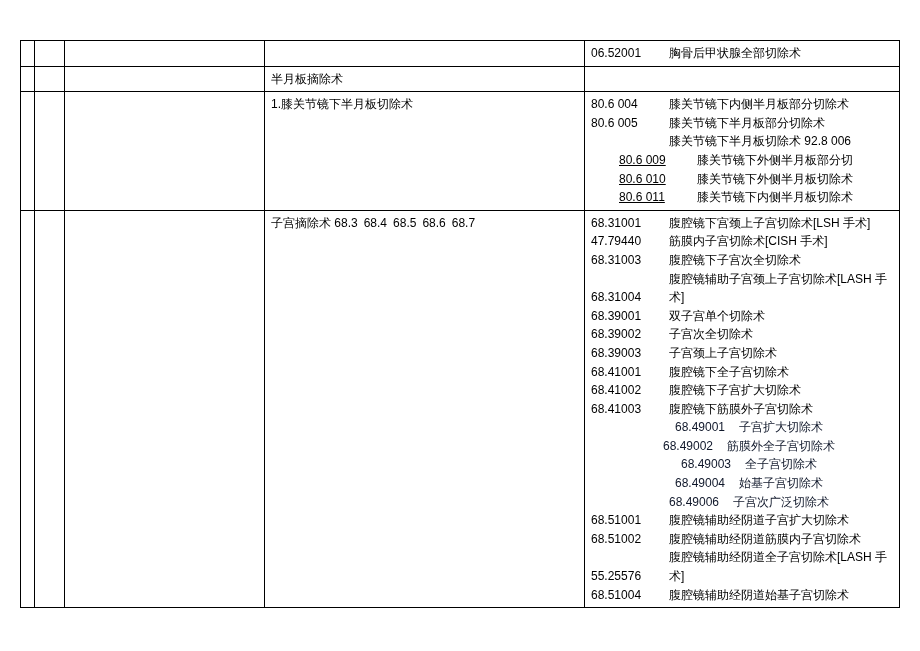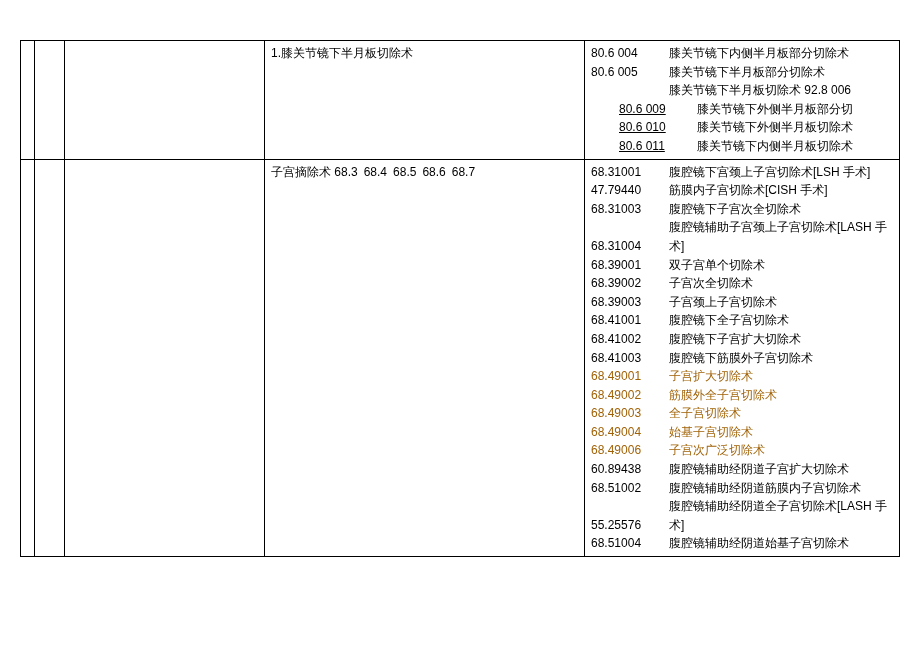--- a/index.html
+++ b/index.html
@@ -24,28 +24,44 @@
     line-height: 1.55;
   }
   .col0 { width: 14px; }
   .col1 { width: 30px; }
   .col2 { width: 200px; }
   .col3 { width: 320px; }
   .col4 { width: auto; }
   .code-col { display: inline-block; width: 78px; vertical-align: top; }
   .desc-col { display: inline-block; vertical-align: top; }
   .indent1 .code-col { padding-left: 28px; width: 106px; text-decoration: underline; }
-  .red { color: #a16207; }
+  .red { color: #0f172a; text-align: center; }
   .line { white-space: nowrap; overflow: hidden; }
 </style>
 </head>
 <body>
 
 <table>
   <tbody id="tbody">
+      <tr>
+        <td class="col0"></td>
+        <td class="col1"></td>
+        <td class="col2"></td>
+        <td class="col3"></td>
+        <td class="col4">
+          <div class="line"><span class="code-col">06.52001</span><span class="desc-col">胸骨后甲状腺全部切除术</span></div>
+        </td>
+      </tr>
+      <tr>
+        <td class="col0"></td>
+        <td class="col1"></td>
+        <td class="col2"></td>
+        <td class="col3">半月板摘除术</td>
+        <td class="col4"></td>
+      </tr>
       <tr>
         <td class="col0"></td>
         <td class="col1"></td>
         <td class="col2"></td>
         <td class="col3">1.膝关节镜下半月板切除术</td>
         <td class="col4">
           <div class="line"><span class="code-col">80.6 004</span><span class="desc-col">膝关节镜下内侧半月板部分切除术</span></div>
           <div class="line"><span class="code-col">80.6 005</span><span class="desc-col">膝关节镜下半月板部分切除术</span></div>
           <div class="line"><span class="code-col"></span><span class="desc-col">膝关节镜下半月板切除术 92.8 006</span></div>
           <div class="line indent1"><span class="code-col">80.6 009</span><span class="desc-col">膝关节镜下外侧半月板部分切</span></div>
@@ -68,21 +84,21 @@
           <div class="line"><span class="code-col">68.39002</span><span class="desc-col">子宫次全切除术</span></div>
           <div class="line"><span class="code-col">68.39003</span><span class="desc-col">子宫颈上子宫切除术</span></div>
           <div class="line"><span class="code-col">68.41001</span><span class="desc-col">腹腔镜下全子宫切除术</span></div>
           <div class="line"><span class="code-col">68.41002</span><span class="desc-col">腹腔镜下子宫扩大切除术</span></div>
           <div class="line"><span class="code-col">68.41003</span><span class="desc-col">腹腔镜下筋膜外子宫切除术</span></div>
           <div class="line red"><span class="code-col">68.49001</span><span class="desc-col">子宫扩大切除术</span></div>
           <div class="line red"><span class="code-col">68.49002</span><span class="desc-col">筋膜外全子宫切除术</span></div>
           <div class="line red"><span class="code-col">68.49003</span><span class="desc-col">全子宫切除术</span></div>
           <div class="line red"><span class="code-col">68.49004</span><span class="desc-col">始基子宫切除术</span></div>
           <div class="line red"><span class="code-col">68.49006</span><span class="desc-col">子宫次广泛切除术</span></div>
-          <div class="line"><span class="code-col">60.89438</span><span class="desc-col">腹腔镜辅助经阴道子宫扩大切除术</span></div>
+          <div class="line"><span class="code-col">68.51001</span><span class="desc-col">腹腔镜辅助经阴道子宫扩大切除术</span></div>
           <div class="line"><span class="code-col">68.51002</span><span class="desc-col">腹腔镜辅助经阴道筋膜内子宫切除术</span></div>
           <div class="line"><span class="code-col"></span><span class="desc-col">腹腔镜辅助经阴道全子宫切除术[LASH 手</span></div>
           <div class="line"><span class="code-col">55.25576</span><span class="desc-col">术]</span></div>
           <div class="line"><span class="code-col">68.51004</span><span class="desc-col">腹腔镜辅助经阴道始基子宫切除术</span></div>
         </td>
       </tr>
     </tbody>
 </table>
 
 </body></html>

